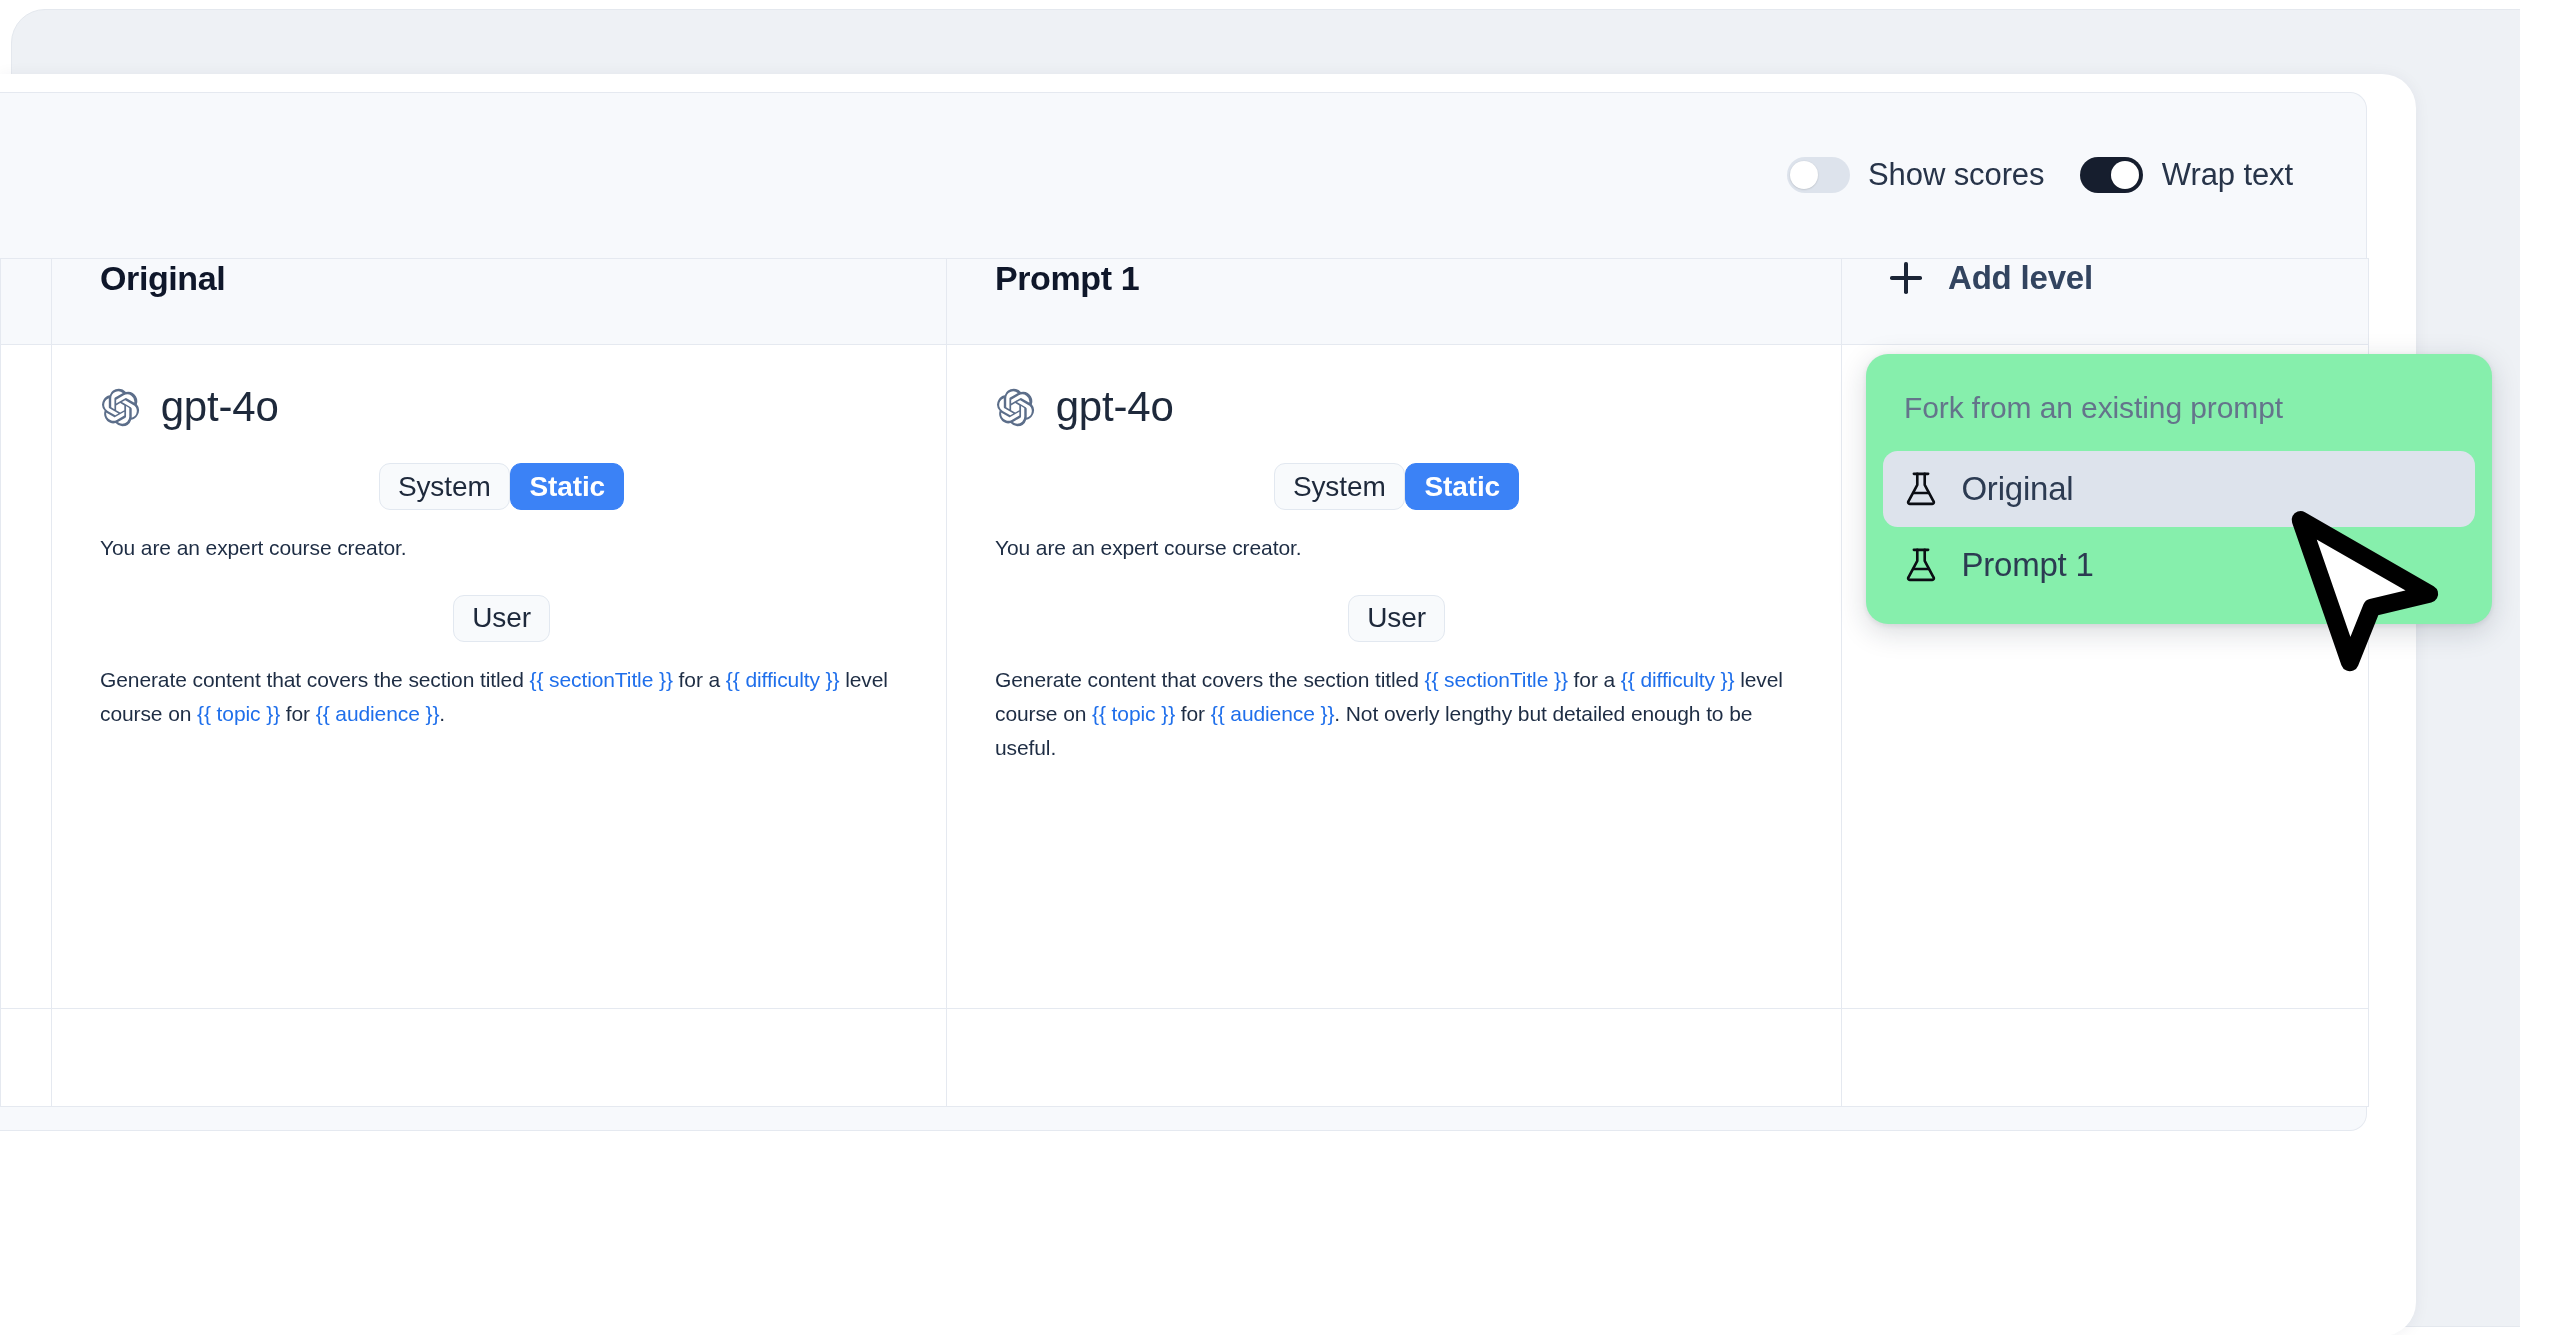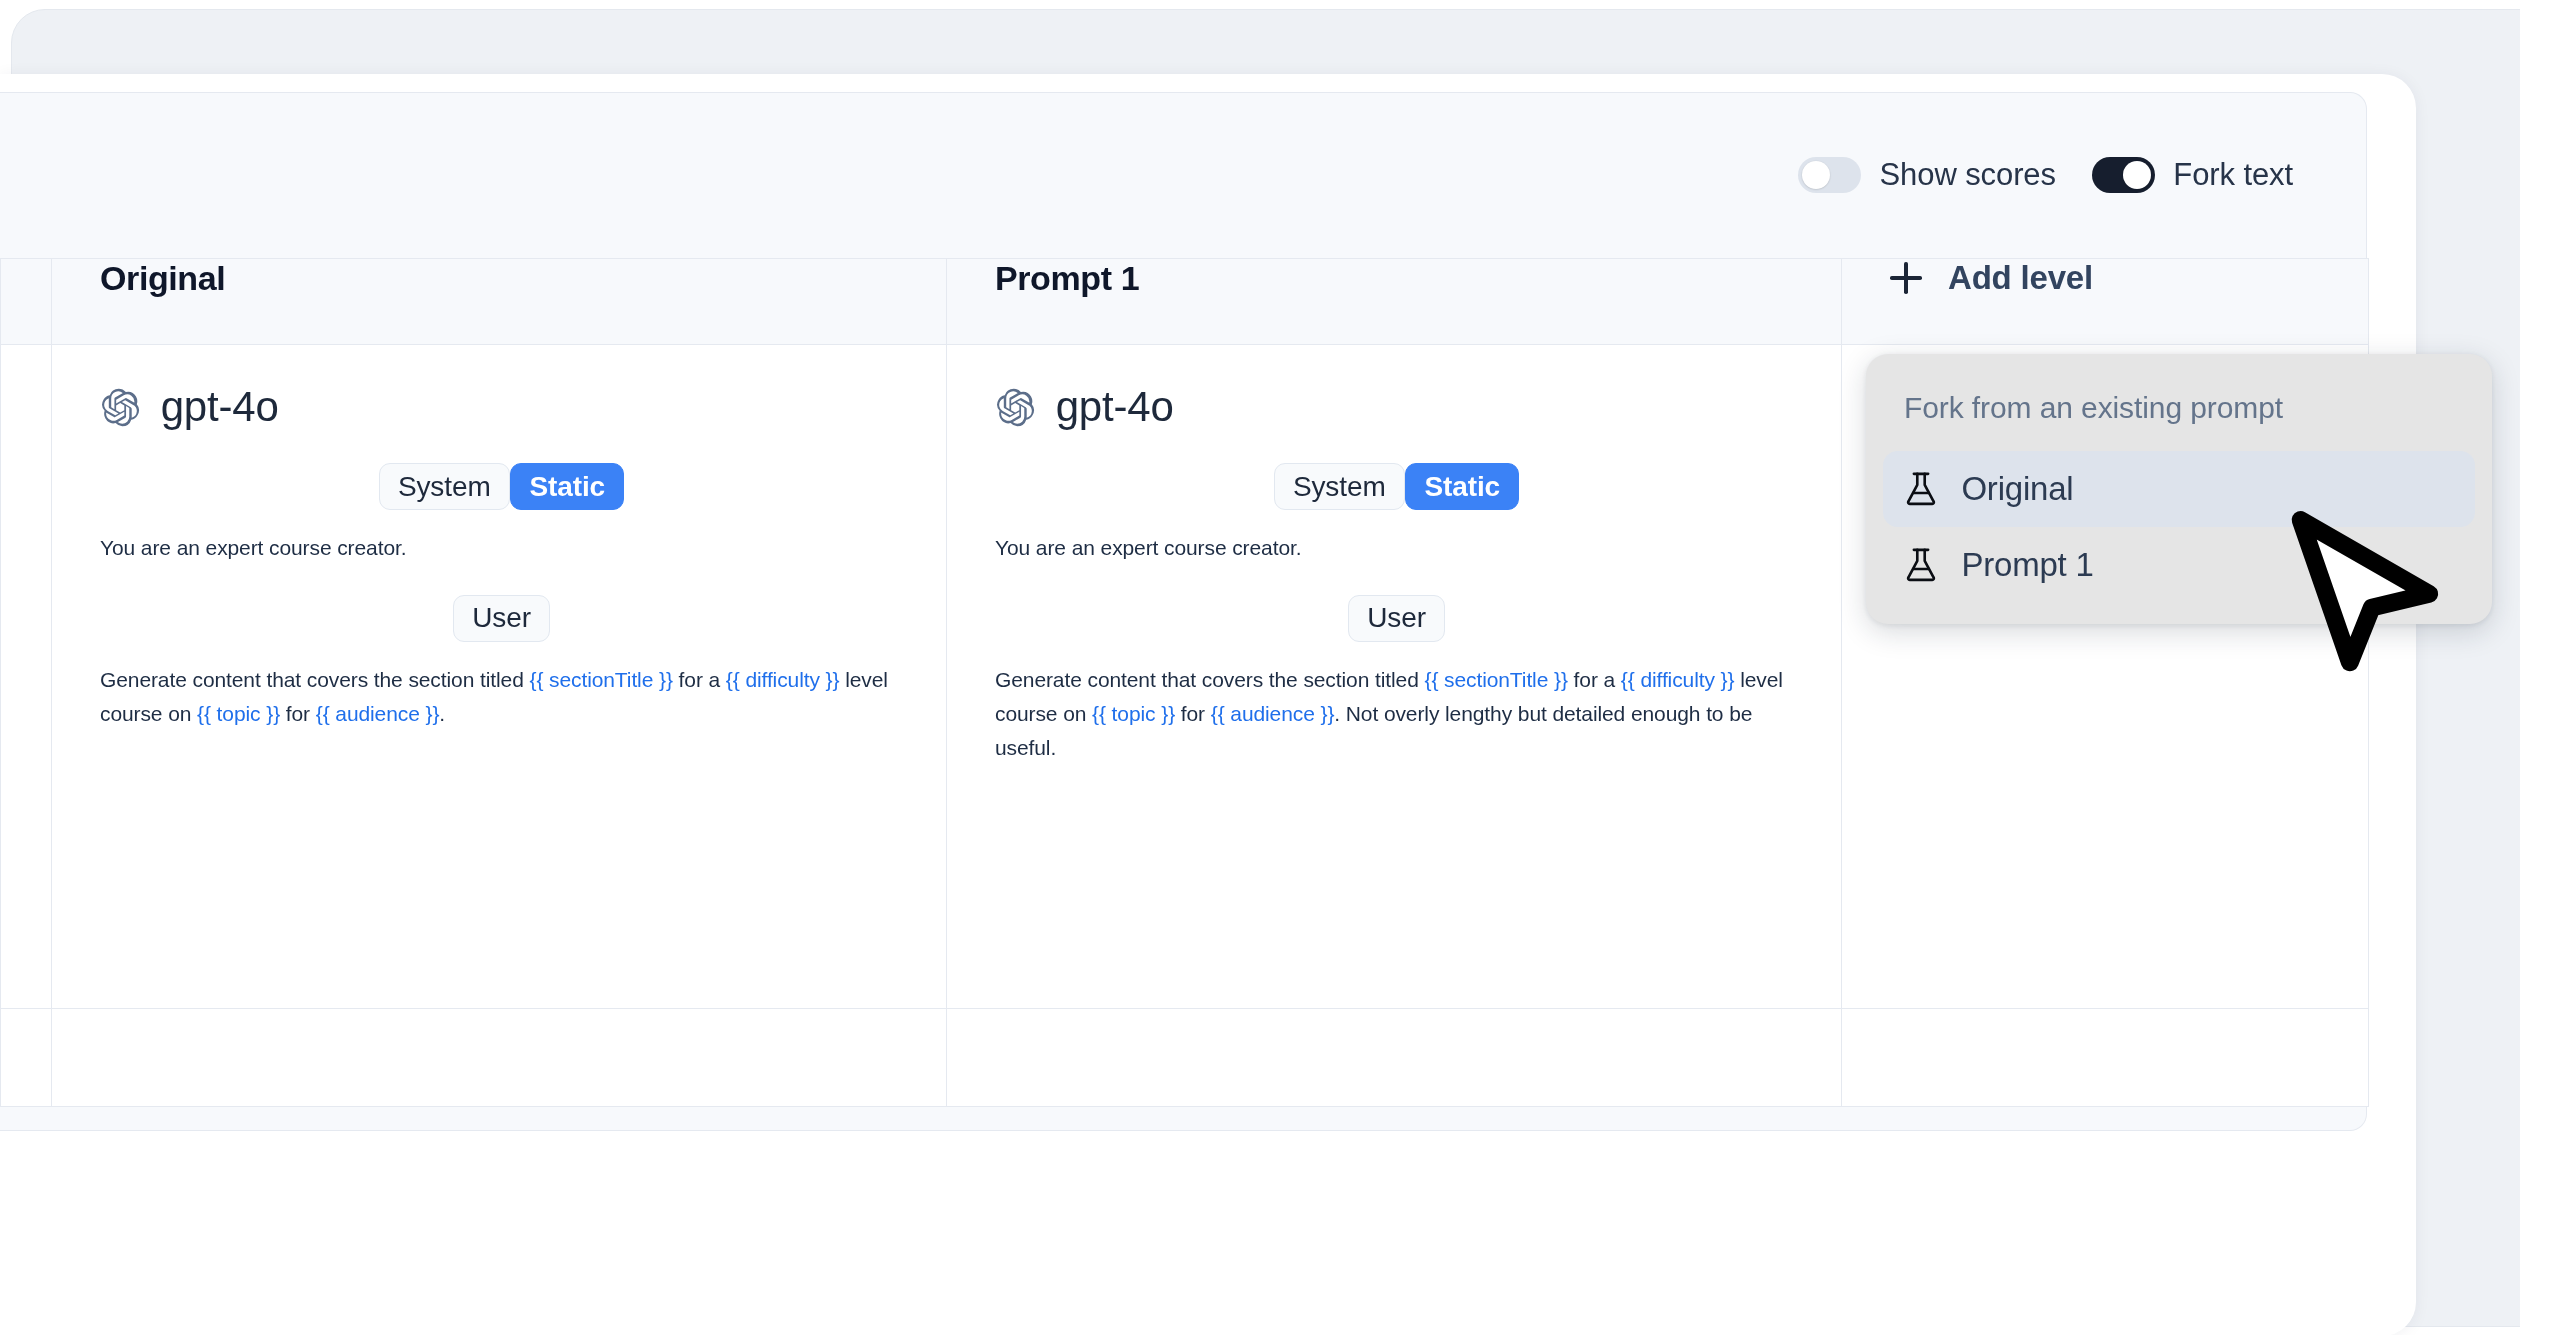--- a/index.html
+++ b/index.html
@@ -174,21 +174,21 @@
     margin-bottom: 29.5px;
   }
   .msg-text:last-child { margin-bottom: 0; }
   .var { color: #1f6feb; }
 
   
   .dropdown {
     position: absolute;
     left: 1866px; top: 354px;
     width: 626px;
-    background: #e5e5e5;
+    background: #86efac;
     border-radius: 22px;
     box-shadow: 0 7.4px 28px rgba(21,33,56,0.17), 0 1.2px 4.9px rgba(21,33,56,0.08);
     padding: 27px 17px 21px 17px;
     z-index: 40;
   }
   .dd-title {
     font-size: 30px;
     color: #64748b;
     padding: 9.8px 21px 26px 21px;
     letter-spacing: -0.1px;
@@ -230,21 +230,21 @@
     <div class="toggle-group">
       <div class="switch off">
         <div class="knob"></div>
       </div>
       <span class="toggle-label">Show scores</span>
     </div>
     <div class="toggle-group">
       <div class="switch on">
         <div class="knob"></div>
       </div>
-      <span class="toggle-label">Fork text</span>
+      <span class="toggle-label">Wrap text</span>
     </div>
   </div>
 
   <table class="tbl">
     <colgroup>
       <col class="col-gutter">
         <col class="col-a">
         <col class="col-b">
         <col class="col-c">
     </colgroup>

